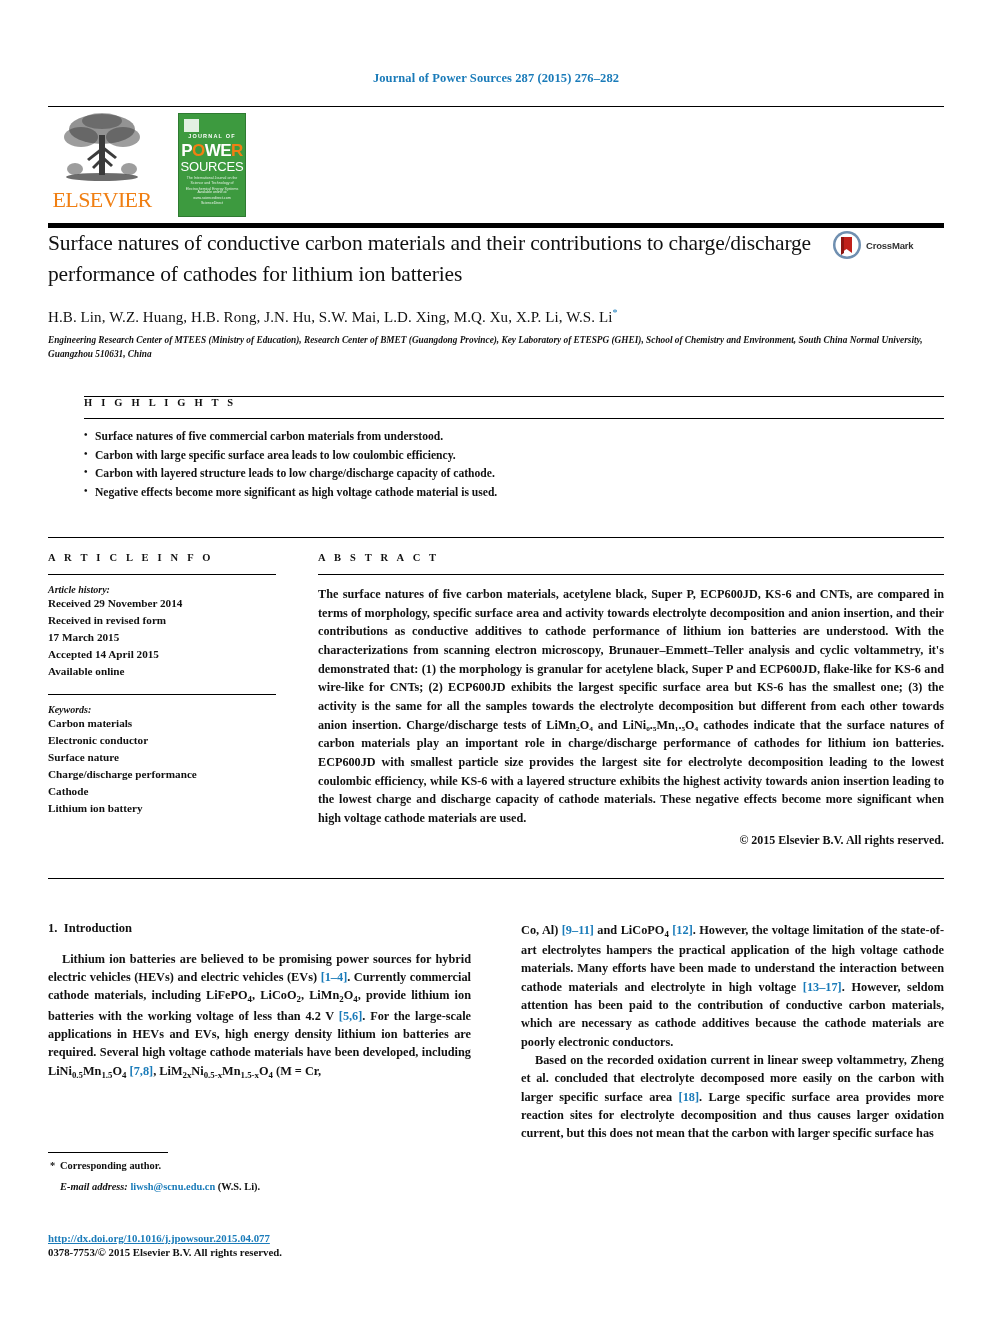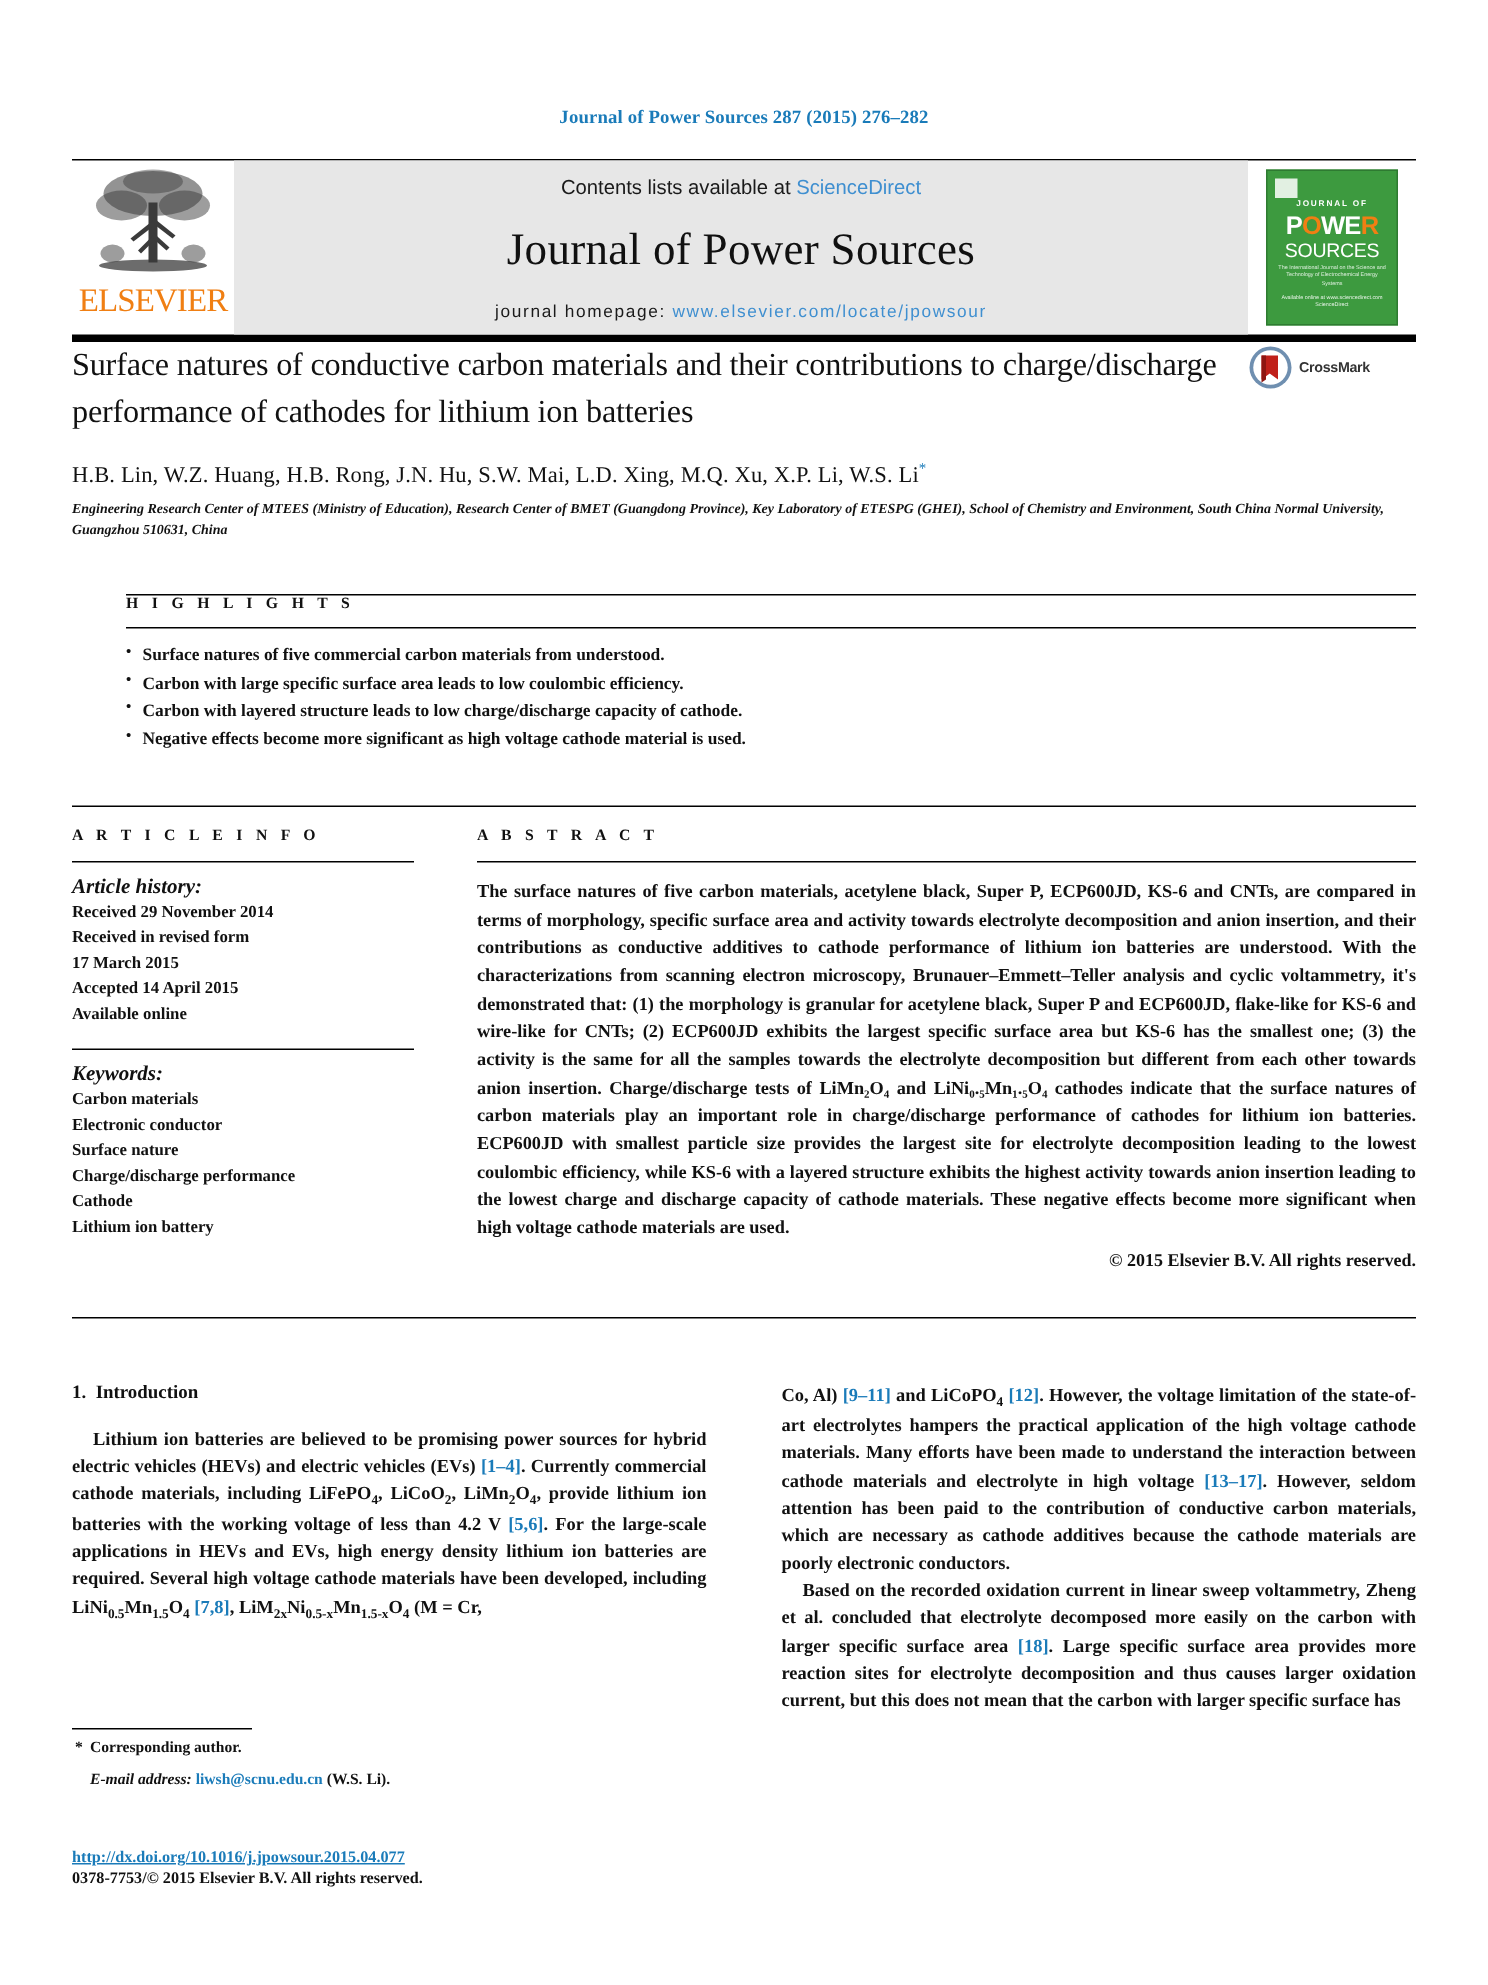--- a/index.html
+++ b/index.html
@@ -91,21 +91,21 @@
   }
   .homepage-line .url { color: #3f8fd0; }
   .cover-wrap {
     flex: 0 0 112px;
     width: 112px;
     display: flex;
     align-items: center;
     justify-content: center;
   }
   .cover {
-    width: 88px;
+    width: 68px;
     height: 104px;
     background: #3d9a3f;
     position: relative;
     box-sizing: border-box;
     overflow: hidden;
     border: 1px solid #2e7a31;
   }
   .cover .cv-mini {
     position: absolute; top: 5px; left: 5px;
     width: 15px; height: 13px; background: #fff; opacity: .85;
@@ -240,21 +240,21 @@
     gap: 42px;
   }
   .col-info { flex: 0 0 228px; }
   .col-abstract { flex: 1 1 auto; }
   .blk-rule { border-top: 1.6px solid #000; margin-top: 11px; }
   .info-group { margin-top: 9px; }
   .info-head {
     font-family: "Liberation Serif", serif;
     font-style: italic;
     font-weight: bold;
-    font-size: 14px;
+    font-size: 10px;
     color: #111;
   }
   .info-line {
     font-family: "Liberation Serif", serif;
     font-size: 11.2px;
     font-weight: bold;
     line-height: 1.52;
     color: #111;
   }
   .info-sep { border-top: 1.6px solid #000; margin-top: 14px; }
@@ -371,29 +371,20 @@
           <path d="M43 50 L33 60 L35 62 L43 54 Z"></path>
           <path d="M43 48 L54 58 L52 60 L43 52 Z"></path>
           <ellipse cx="43" cy="70" rx="36" ry="4" opacity="0.75"></ellipse>
           <ellipse cx="16" cy="62" rx="8" ry="6" opacity="0.5"></ellipse>
           <ellipse cx="70" cy="62" rx="8" ry="6" opacity="0.5"></ellipse>
         </g>
       </svg>
       <div class="elsevier-word">ELSEVIER</div>
     </div>
 
-    <div class="masthead-center">
-      <div class="contents-line">
-        <span>Contents lists available at </span><span class="sd">ScienceDirect</span>
-      </div>
-      <div class="journal-name">Journal of Power Sources</div>
-      <div class="homepage-line">
-        <span>journal homepage: </span><span class="url">www.elsevier.com/locate/jpowsour</span>
-      </div>
-    </div>
 
     <div class="cover-wrap">
       <div class="cover">
         <div class="cv-mini"></div>
         <div class="cv-jo">JOURNAL OF</div>
         <div class="cv-power">P<i>O</i>WE<i>R</i></div>
         <div class="cv-sources">SOURCES</div>
         <div class="cv-sub">The International Journal on the Science and Technology of Electrochemical Energy Systems</div>
         <div class="cv-foot">Available online at www.sciencedirect.com ScienceDirect</div>
       </div>

